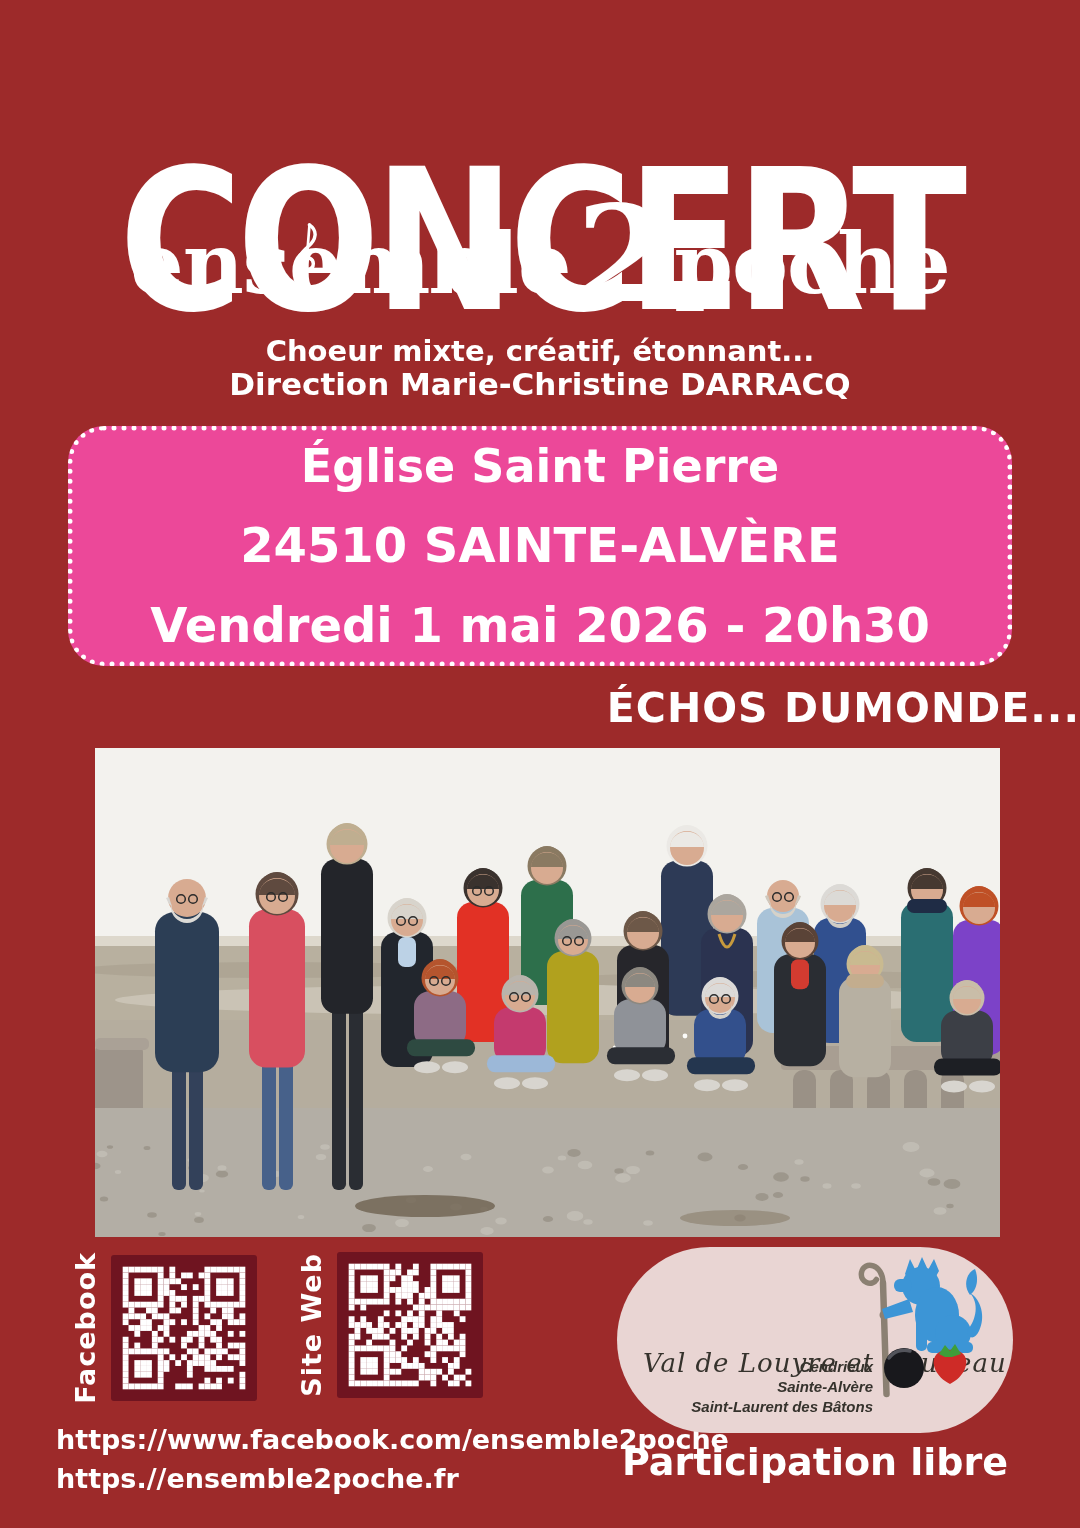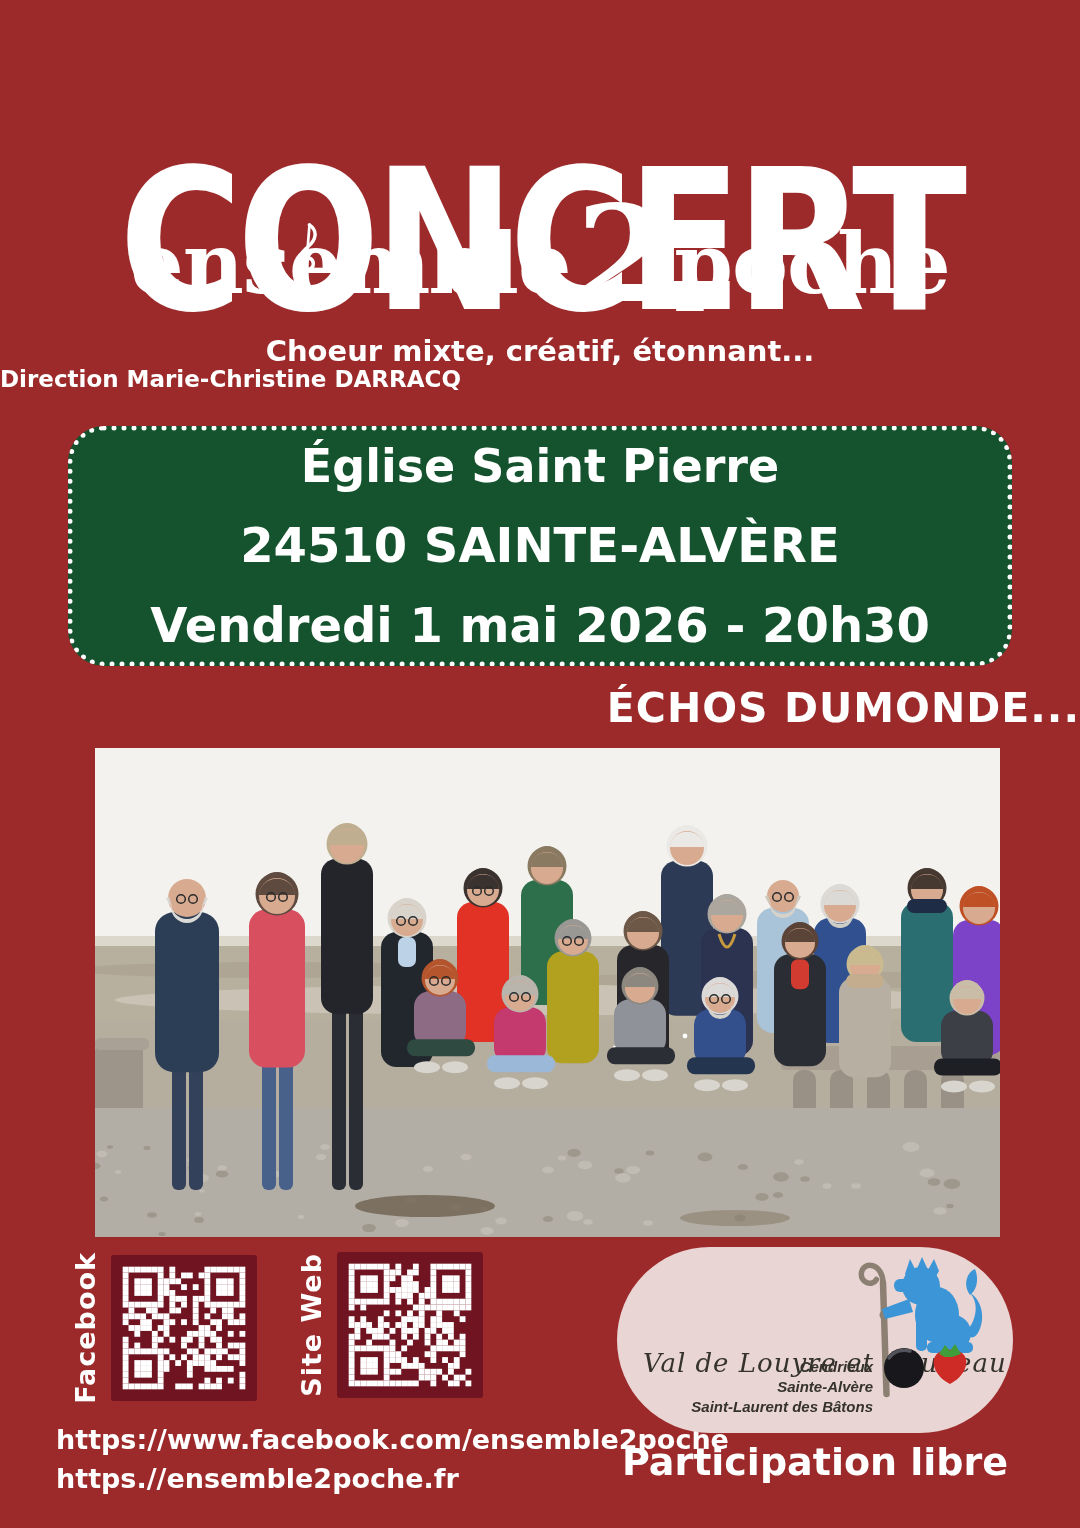--- a/index.html
+++ b/index.html
@@ -24,26 +24,26 @@
   .ensemble{
     position:absolute;top:188px;left:0;width:100%;
     display:flex;justify-content:center;align-items:baseline;
     font-family:"DejaVu Serif","Liberation Serif",serif;font-weight:bold;color:#fff;
   }
   .ensemble .word{font-size:84px;line-height:1.1;letter-spacing:-1px;}
   .ensemble .two{font-size:132px;line-height:.9;margin:0 6px;position:relative;top:8px;}
   
   .tagline{position:absolute;top:334px;left:0;width:100%;text-align:center;
     font-weight:bold;font-size:29px;}
-  .direction{position:absolute;top:366px;left:0;width:100%;text-align:left;
-    font-weight:bold;font-size:23px;}
+  .direction{position:absolute;top:366px;left:0;width:100%;text-align:center;
+    font-weight:bold;font-size:31px;}
   
   .venue-box{
     position:absolute;left:68px;top:426px;width:944px;height:240px;box-sizing:border-box;
-    background:#14532d;border:5px dotted #fff;border-radius:36px;
+    background:#ec4899;border:5px dotted #fff;border-radius:36px;
     display:flex;flex-direction:column;justify-content:space-evenly;align-items:center;
     padding:8px 0;
   }
   .venue-line1{font-weight:bold;font-size:46px;}
   .venue-line2,.venue-line3{font-weight:bold;font-size:48px;margin-top:24px;}
   
   .program{position:absolute;top:684px;left:0;width:100%;text-align:right;
     font-weight:bold;font-size:41px;letter-spacing:1px;}
   
   .photo{position:absolute;left:95px;top:748px;width:905px;height:489px;margin:0;

